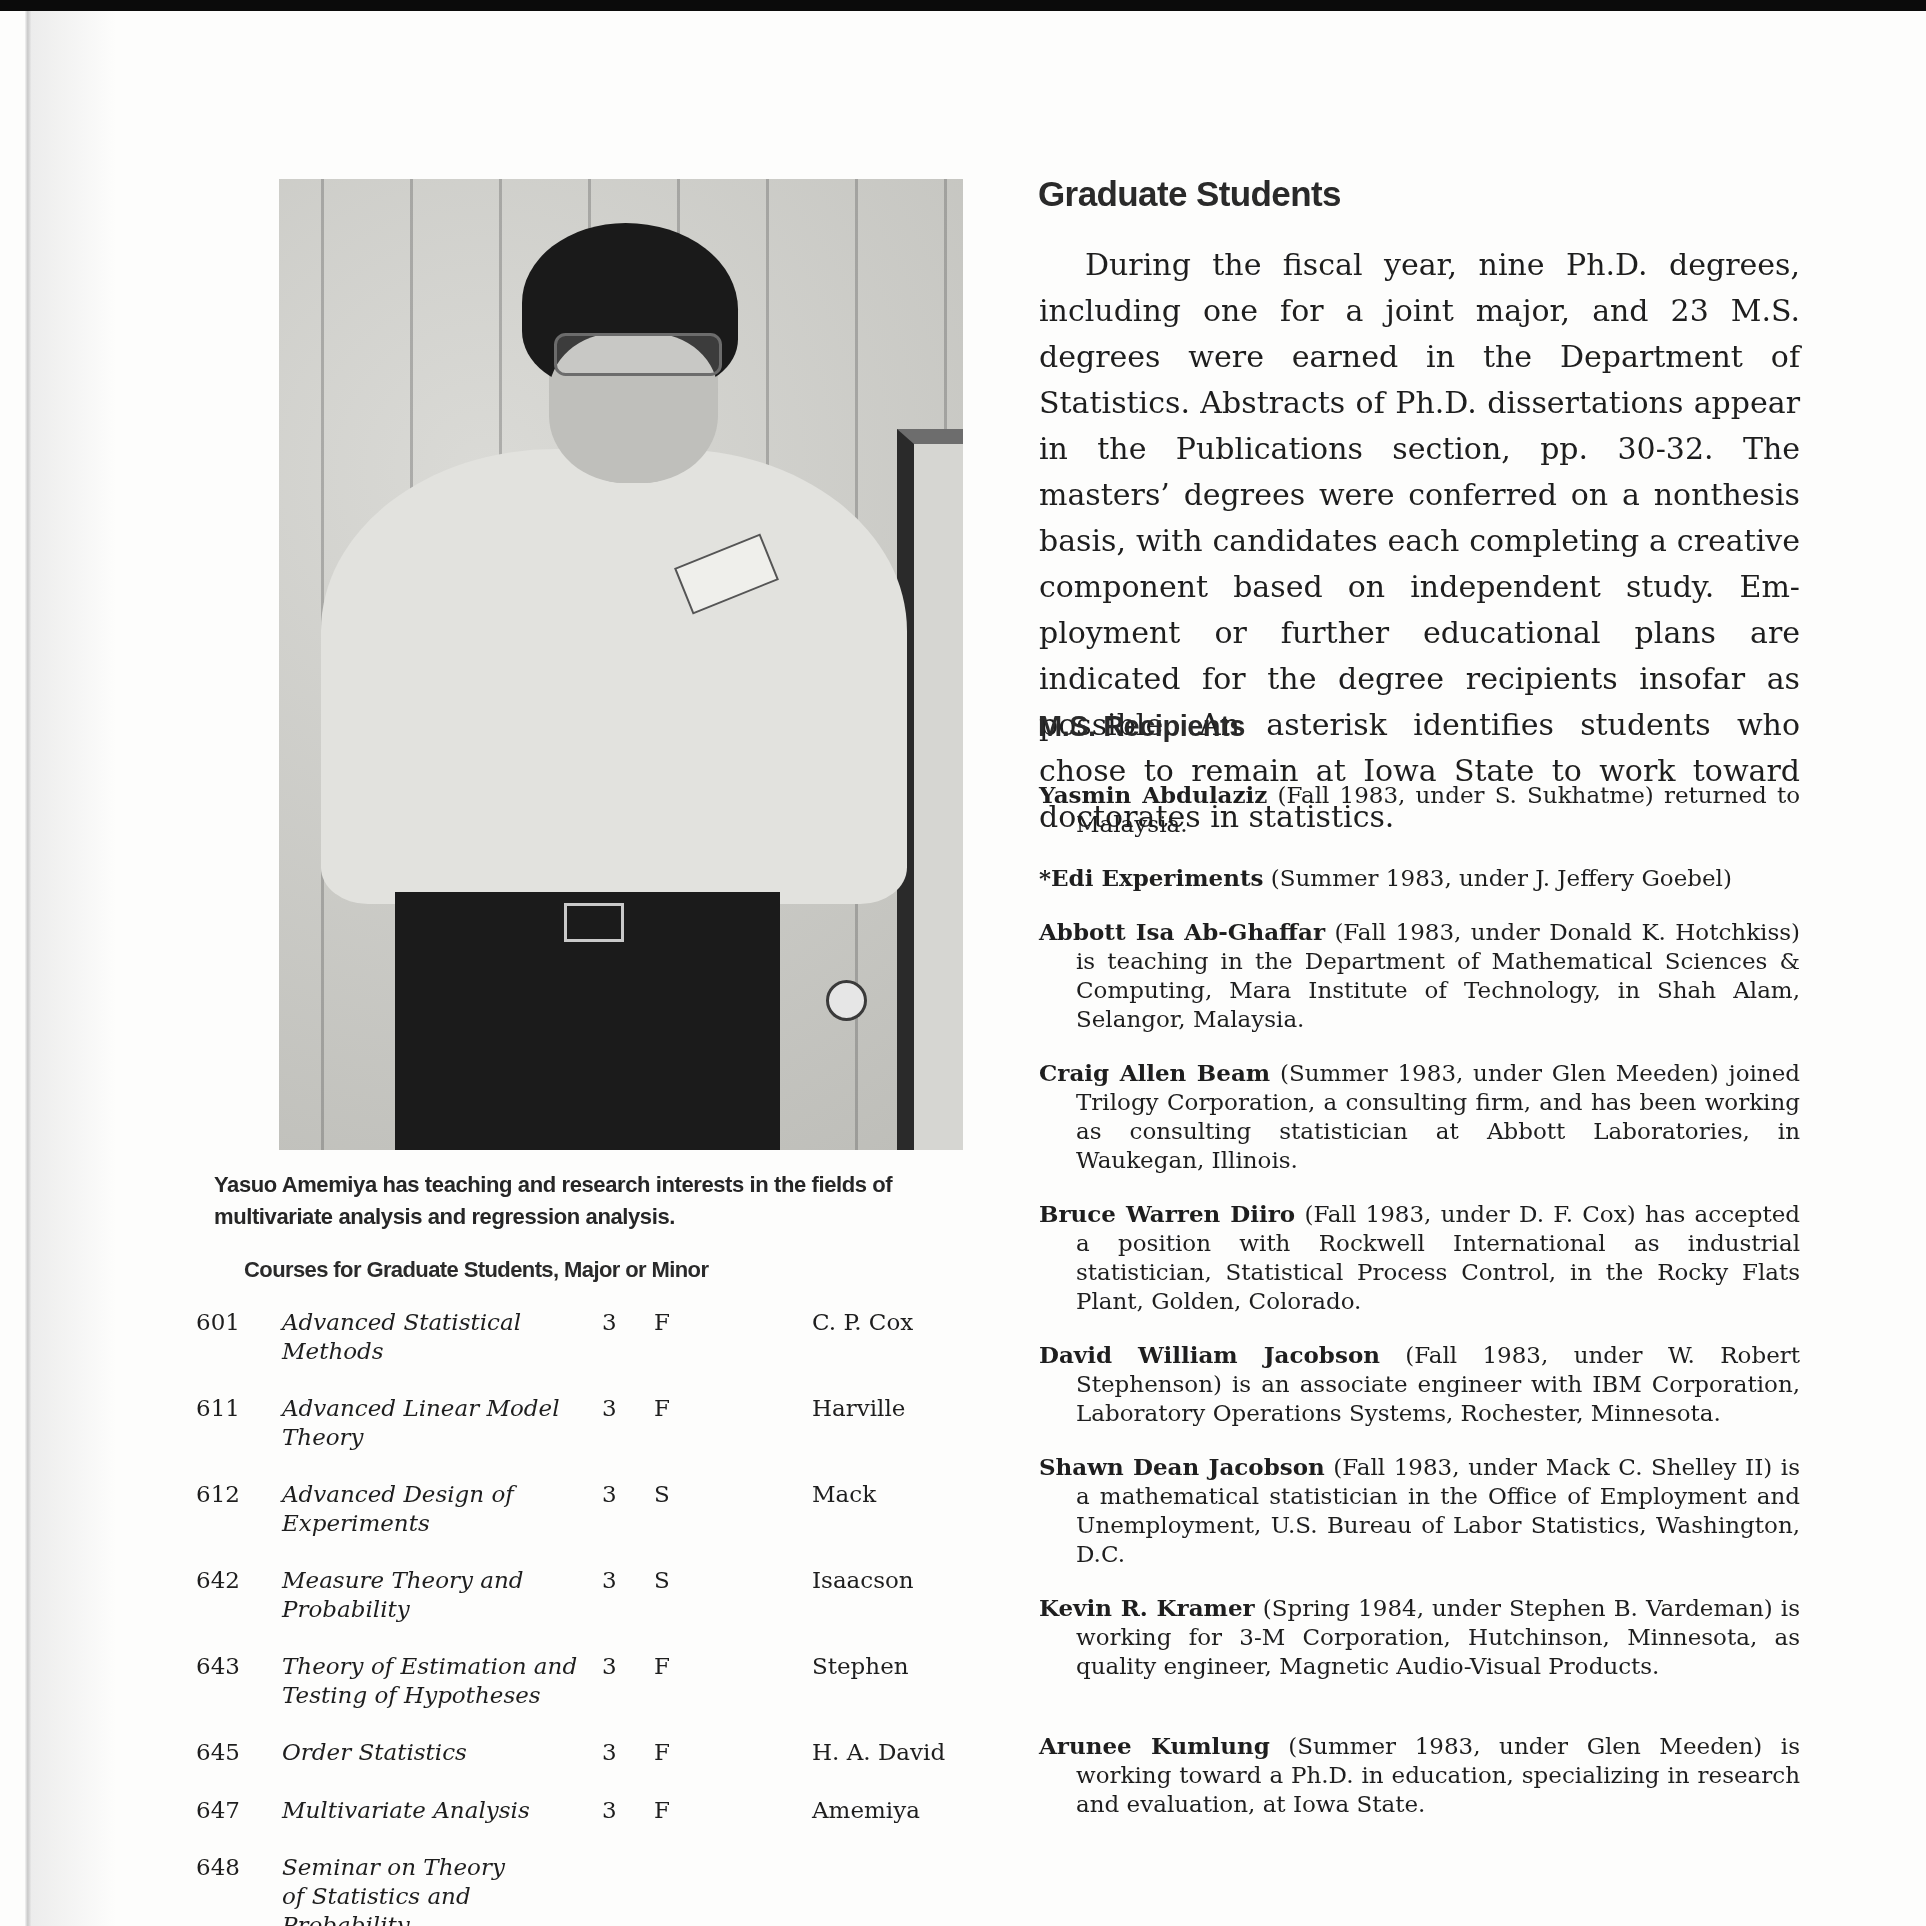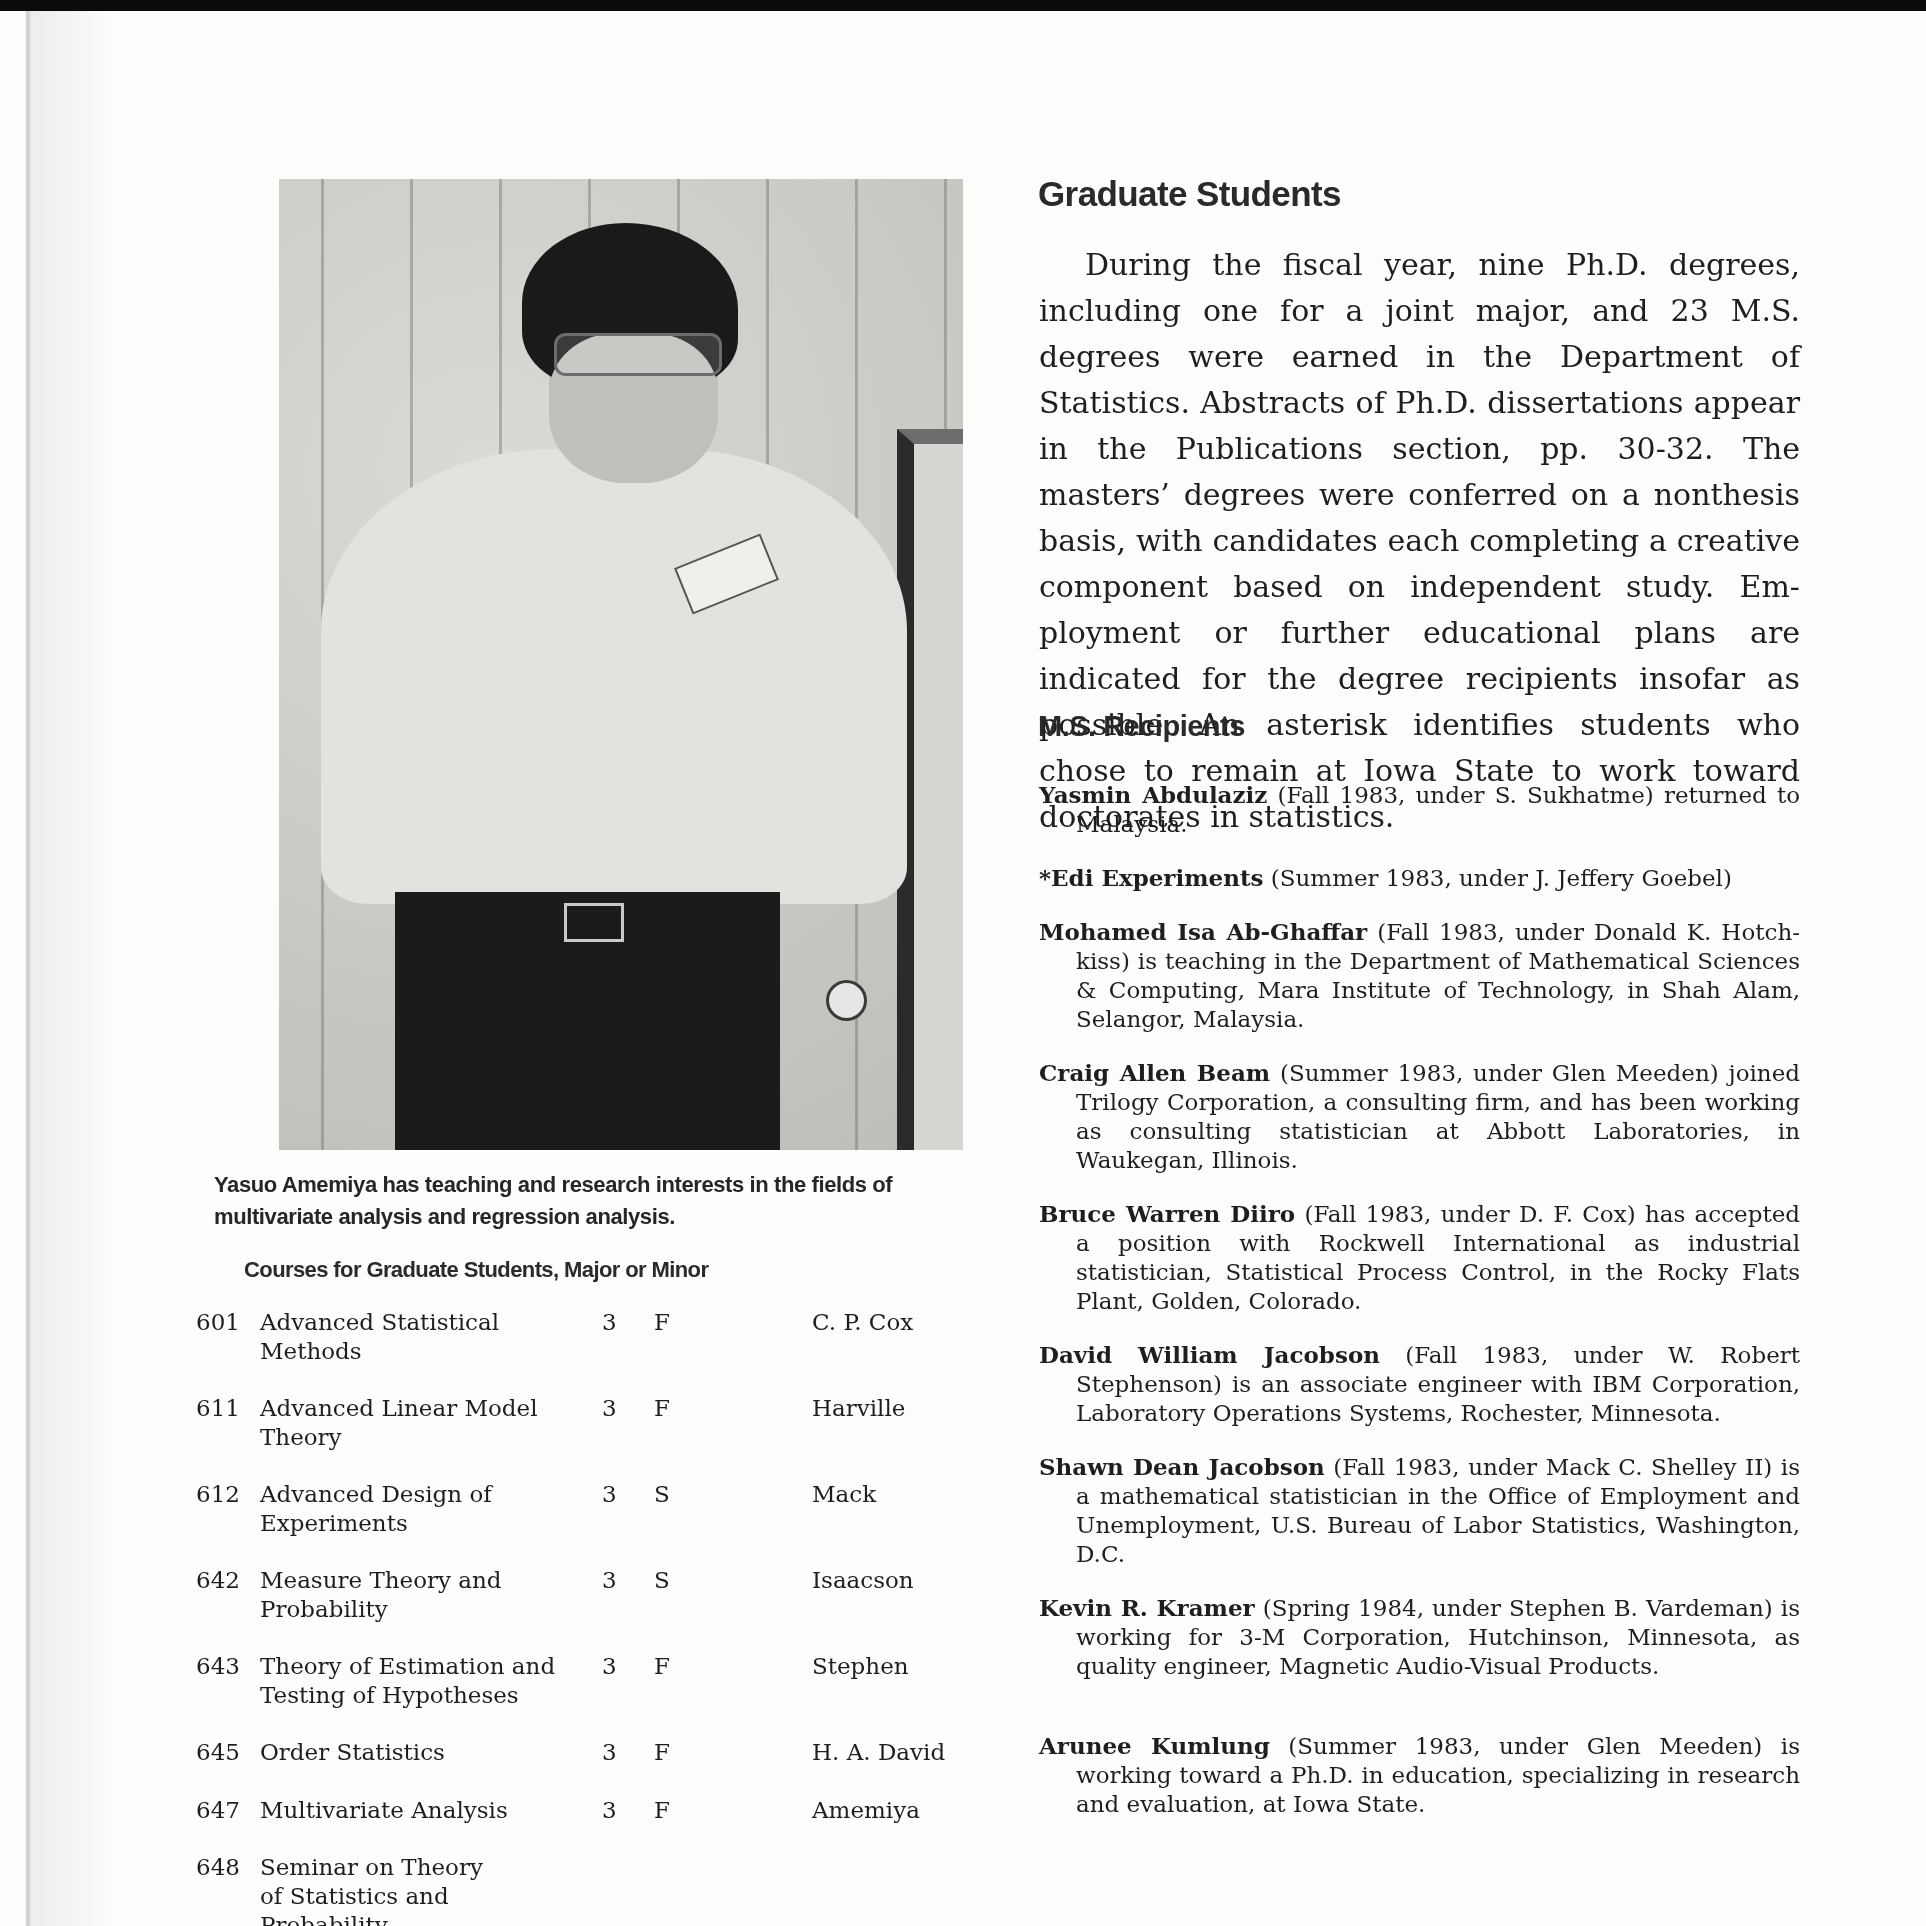--- a/index.html
+++ b/index.html
@@ -43,21 +43,21 @@
   .caption { position: absolute; left: 214px; top: 1169px; width: 751px;
     font-family: "Liberation Sans", "DejaVu Sans", sans-serif; font-weight: bold;
     font-size: 22px; line-height: 32px; color: #262626; letter-spacing: -0.4px; }
 
   .h-sans { font-family: "Liberation Sans", "DejaVu Sans", sans-serif; font-weight: bold; color: #2a2a2a; }
   .courses-title { position: absolute; left: 202px; top: 1257px; font-size: 22px; letter-spacing: -0.6px; margin-left: 42px; }
 
   .courses { position: absolute; left: 196px; top: 1308px; width: 790px; font-size: 23px; line-height: 29px; }
   .crow { position: relative; margin-bottom: 28px; }
   .crow .num { position: absolute; left: 0; top: 0; width: 77px; }
-  .crow .title { margin-left: 64px; width: 316px; }
+  .crow .title { margin-left: 86px; width: 316px; font-style: italic; }
   .crow .cr { position: absolute; left: 406px; top: 0; }
   .crow .term { position: absolute; left: 458px; top: 0; }
   .crow .inst { position: absolute; left: 616px; top: 0; }
 
   
   .grad-title { position: absolute; left: 1038px; top: 174px; font-size: 35px; letter-spacing: -0.6px; }
   .intro { position: absolute; left: 1039px; top: 242px; width: 761px;
     font-size: 30px; line-height: 46px; text-align: justify; text-indent: 46px; hyphens: manual; }
   .ms-title { position: absolute; left: 1038px; top: 710px; font-size: 29px; letter-spacing: -0.5px; }
   .recips { position: absolute; left: 1039px; top: 780px; width: 761px; font-size: 23px; line-height: 29px; }
@@ -146,21 +146,21 @@
 
 </div>
 
 <div class="grad-title h-sans">Graduate Students</div>
 <div class="intro">During the fiscal year, nine Ph.D. degrees, includ­ing one for a joint major, and 23 M.S. degrees were earned in the Department of Statistics. Abstracts of Ph.D. dissertations appear in the Publications section, pp. 30-32. The masters’ degrees were conferred on a nonthesis basis, with candidates each completing a creative component based on independent study. Em­ployment or further educational plans are indicated for the degree recipients insofar as possible. An asterisk identifies students who chose to remain at Iowa State to work toward doctorates in statistics.</div>
 
 <div class="ms-title h-sans">M.S. Recipients</div>
 <div class="recips">
   <div class="recip"><span class="nm">Yasmin Abdulaziz</span><span> (Fall 1983, under S. Sukhatme) returned to Malaysia.</span></div>
   <div class="recip"><span class="nm">*Edi Experiments</span><span> (Summer 1983, under J. Jeffery Goebel)</span></div>
-  <div class="recip"><span class="nm">Mohamed Isa Ab-Ghaffar</span><span> (Fall 1983, under Donald K. Hotch­kiss) is teaching in the Department of Mathematical Sciences &amp; Computing, Mara Institute of Technology, in Shah Alam, Selangor, Malaysia.</span></div>
+  <div class="recip"><span class="nm">Abbott Isa Ab-Ghaffar</span><span> (Fall 1983, under Donald K. Hotch­kiss) is teaching in the Department of Mathematical Sciences &amp; Computing, Mara Institute of Technology, in Shah Alam, Selangor, Malaysia.</span></div>
   <div class="recip"><span class="nm">Craig Allen Beam</span><span> (Summer 1983, under Glen Meeden) joined Trilogy Corporation, a consulting firm, and has been working as consulting statistician at Abbott Laboratories, in Waukegan, Illinois.</span></div>
   <div class="recip"><span class="nm">Bruce Warren Diiro</span><span> (Fall 1983, under D. F. Cox) has accepted a position with Rockwell International as industrial statistician, Statistical Process Control, in the Rocky Flats Plant, Golden, Colorado.</span></div>
   <div class="recip"><span class="nm">David William Jacobson</span><span> (Fall 1983, under W. Robert Stephenson) is an associate engineer with IBM Corporation, Laboratory Operations Systems, Rochester, Minnesota.</span></div>
   <div class="recip"><span class="nm">Shawn Dean Jacobson</span><span> (Fall 1983, under Mack C. Shelley II) is a mathematical statistician in the Office of Employment and Unemployment, U.S. Bureau of Labor Statistics, Washing­ton, D.C.</span></div>
   <div class="recip gap"><span class="nm">Kevin R. Kramer</span><span> (Spring 1984, under Stephen B. Vardeman) is working for 3-M Corporation, Hutchinson, Minnesota, as quality engineer, Magnetic Audio-Visual Products.</span></div>
   <div class="recip"><span class="nm">Arunee Kumlung</span><span> (Summer 1983, under Glen Meeden) is working toward a Ph.D. in education, specializing in research and evaluation, at Iowa State.</span></div>
 
 </div>
 
 

